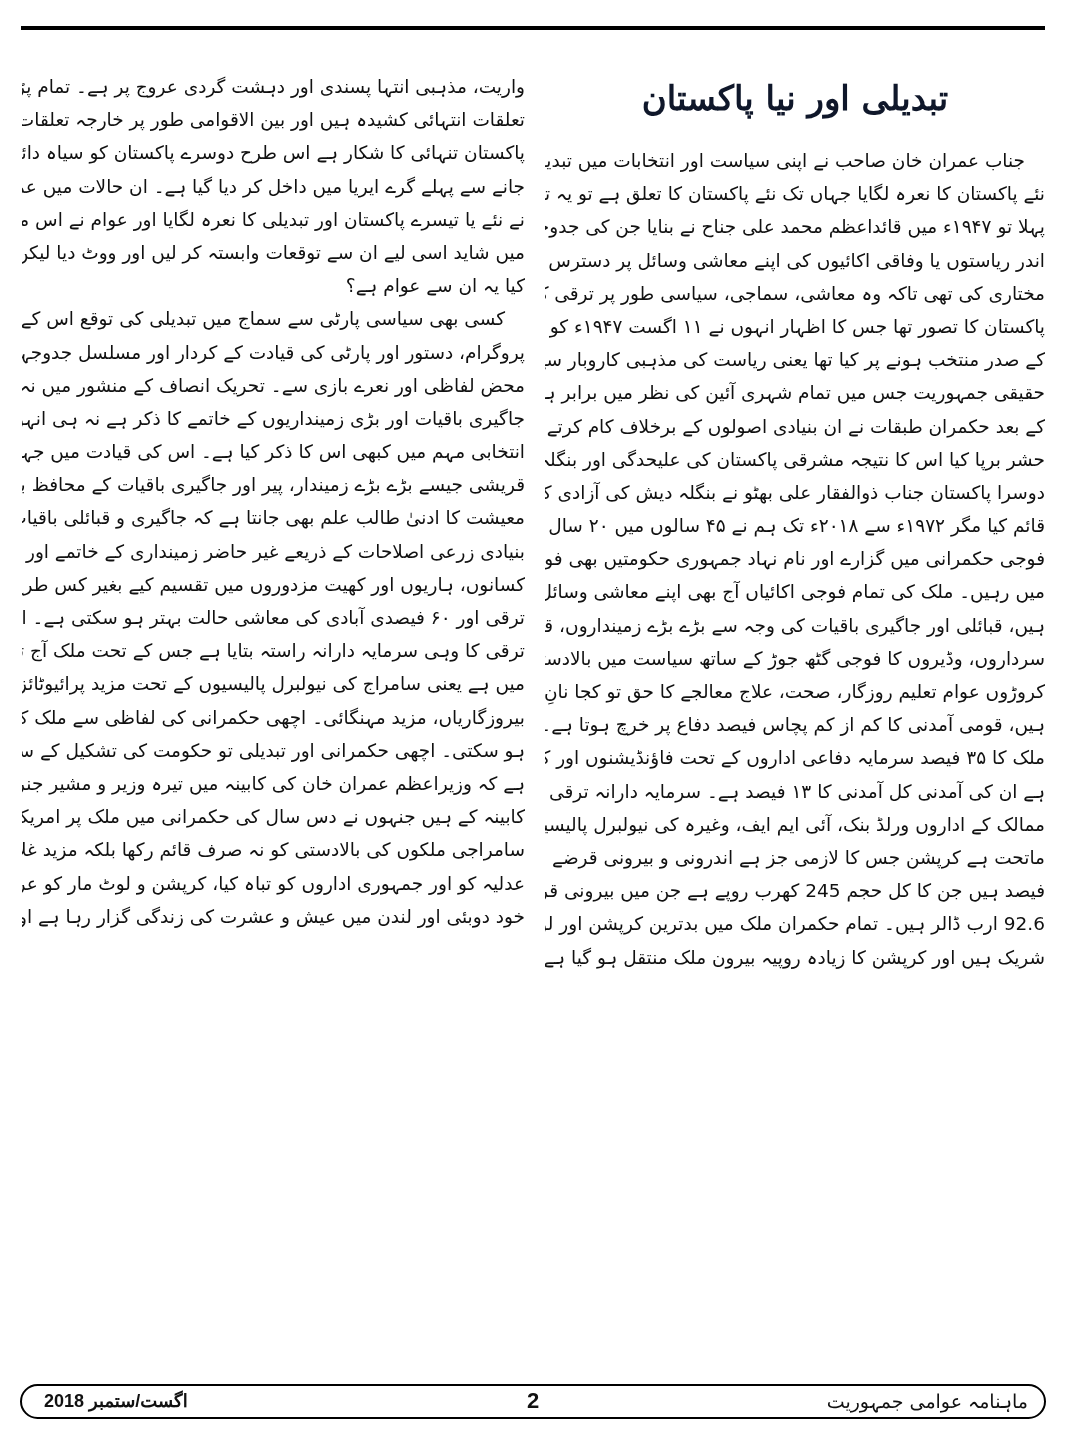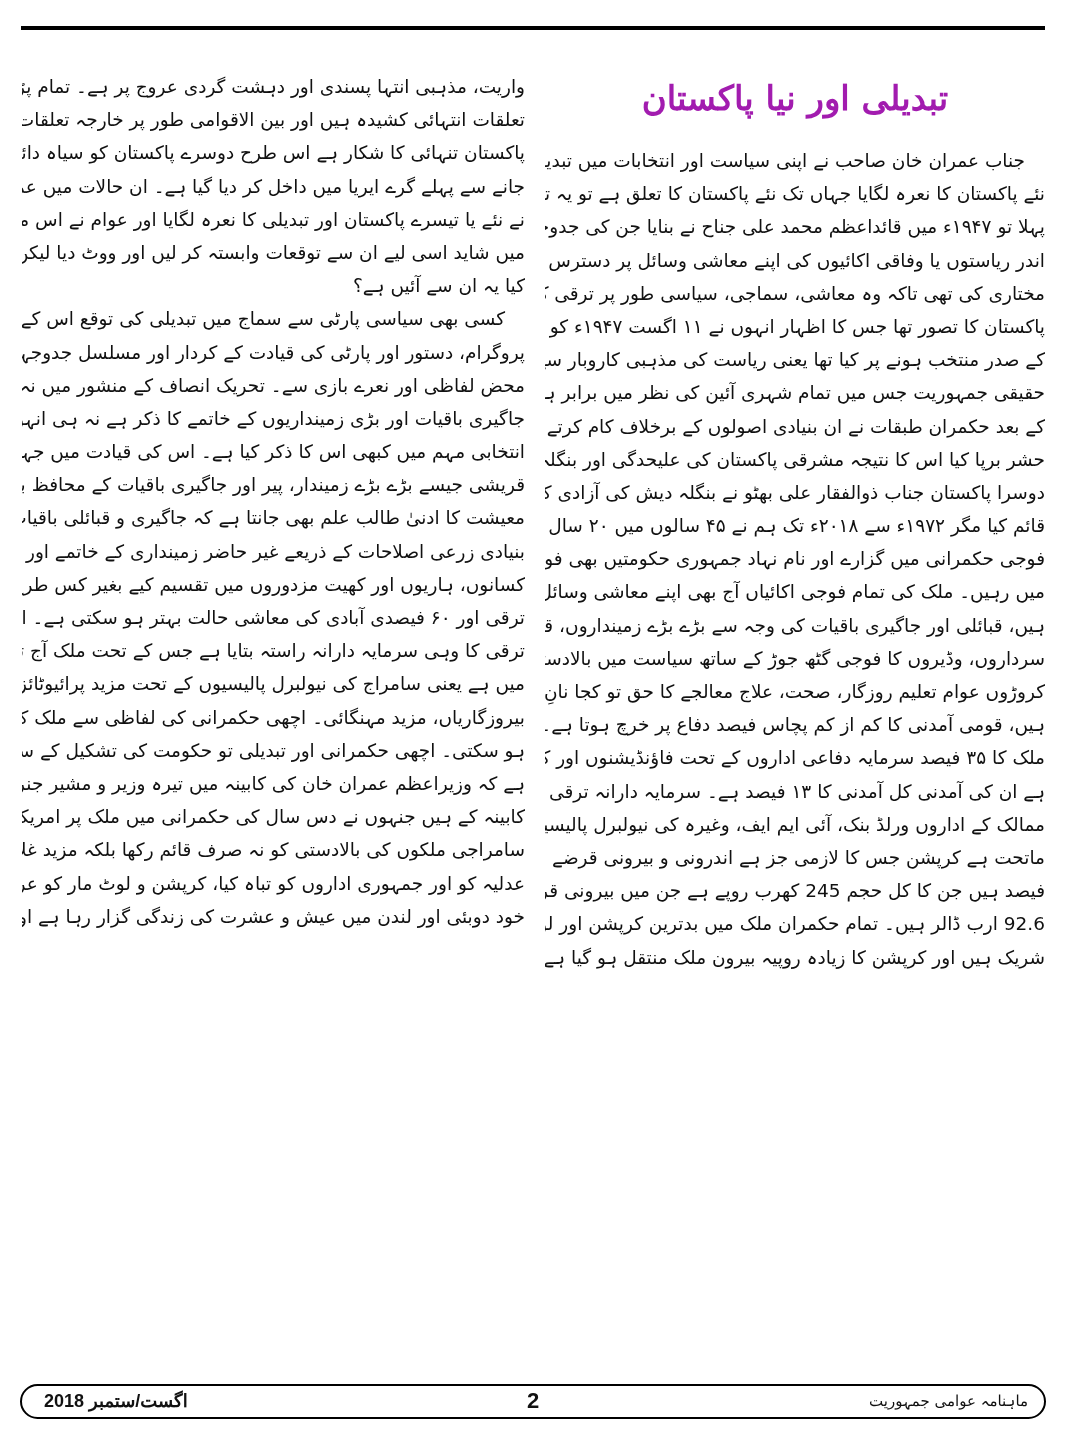--- a/index.html
+++ b/index.html
@@ -39,21 +39,21 @@
       width: 503px;
     }
     .headline {
       text-align: center;
       text-align-last: center;
       font-family: "DejaVu Serif", serif;
       font-weight: bold;
       font-size: 34px;
       line-height: 52px;
       margin: 2px 0 20px 0;
-      color: #a21caf;
+      color: #0f172a;
     }
     .line {
       font-size: 18.5px;
       line-height: 33.2px;
       height: 33.2px;
       white-space: nowrap;
       overflow: hidden;
       color: #111111;
     }
     .line.last {
@@ -91,21 +91,21 @@
       font-family: "Liberation Sans", sans-serif;
       font-weight: bold;
       font-size: 22px;
       line-height: 28px;
     }
     .footer-magazine {
       position: absolute;
       right: 16px;
       top: 4px;
       font-family: "DejaVu Serif", serif;
-      font-size: 15px;
+      font-size: 19px;
       line-height: 22px;
       direction: rtl;
     }
   </style>
 </head>
 <body>
 
 <div class="top-rule"></div>
 
 <div class="column col-right">
@@ -140,21 +140,21 @@
 </div>
 
 <div class="column col-left">
   <div id="left-lines">
       <div class="line">واریت، مذہبی انتہا پسندی اور دہشت گردی عروج پر ہے۔ تمام پڑوسی ملکوں سے</div>
       <div class="line">تعلقات انتہائی کشیدہ ہیں اور بین الاقوامی طور پر خارجہ تعلقات کے حوالے سے</div>
       <div class="line">پاکستان تنہائی کا شکار ہے اس طرح دوسرے پاکستان کو سیاہ دائرے میں چلے</div>
       <div class="line">جانے سے پہلے گرے ایریا میں داخل کر دیا گیا ہے۔ ان حالات میں عمران خان</div>
       <div class="line">نے نئے یا تیسرے پاکستان اور تبدیلی کا نعرہ لگایا اور عوام نے اس مایوسی کے عالم</div>
       <div class="line">میں شاید اسی لیے ان سے توقعات وابستہ کر لیں اور ووٹ دیا لیکن آئیں دیکھیں</div>
-      <div class="line last">کیا یہ ان سے آئیں ہے؟</div>
+      <div class="line last">کیا یہ ان سے عوام ہے؟</div>
       <div class="line indent">کسی بھی سیاسی پارٹی سے سماج میں تبدیلی کی توقع اس کے منشور، انتخابی</div>
       <div class="line">پروگرام، دستور اور پارٹی کی قیادت کے کردار اور مسلسل جدوجہد سے ہوتا ہے نہ کہ</div>
       <div class="line">محض لفاظی اور نعرے بازی سے۔ تحریک انصاف کے منشور میں نہ تو ملک سے</div>
       <div class="line">جاگیری باقیات اور بڑی زمینداریوں کے خاتمے کا ذکر ہے نہ ہی انہوں نے اپنی</div>
       <div class="line">انتخابی مہم میں کبھی اس کا ذکر کیا ہے۔ اس کی قیادت میں جہانگیر ترین اور شاہ محمود</div>
       <div class="line">قریشی جیسے بڑے بڑے زمیندار، پیر اور جاگیری باقیات کے محافظ بیٹھے ہیں۔</div>
       <div class="line">معیشت کا ادنیٰ طالب علم بھی جانتا ہے کہ جاگیری و قبائلی باقیات کے خاتمے اور</div>
       <div class="line">بنیادی زرعی اصلاحات کے ذریعے غیر حاضر زمینداری کے خاتمے اور زمین کی</div>
       <div class="line">کسانوں، ہاریوں اور کھیت مزدوروں میں تقسیم کیے بغیر کس طرح دیہی معیشت</div>
       <div class="line">ترقی اور ۶۰ فیصدی آبادی کی معاشی حالت بہتر ہو سکتی ہے۔ ان کے منشور میں</div>

